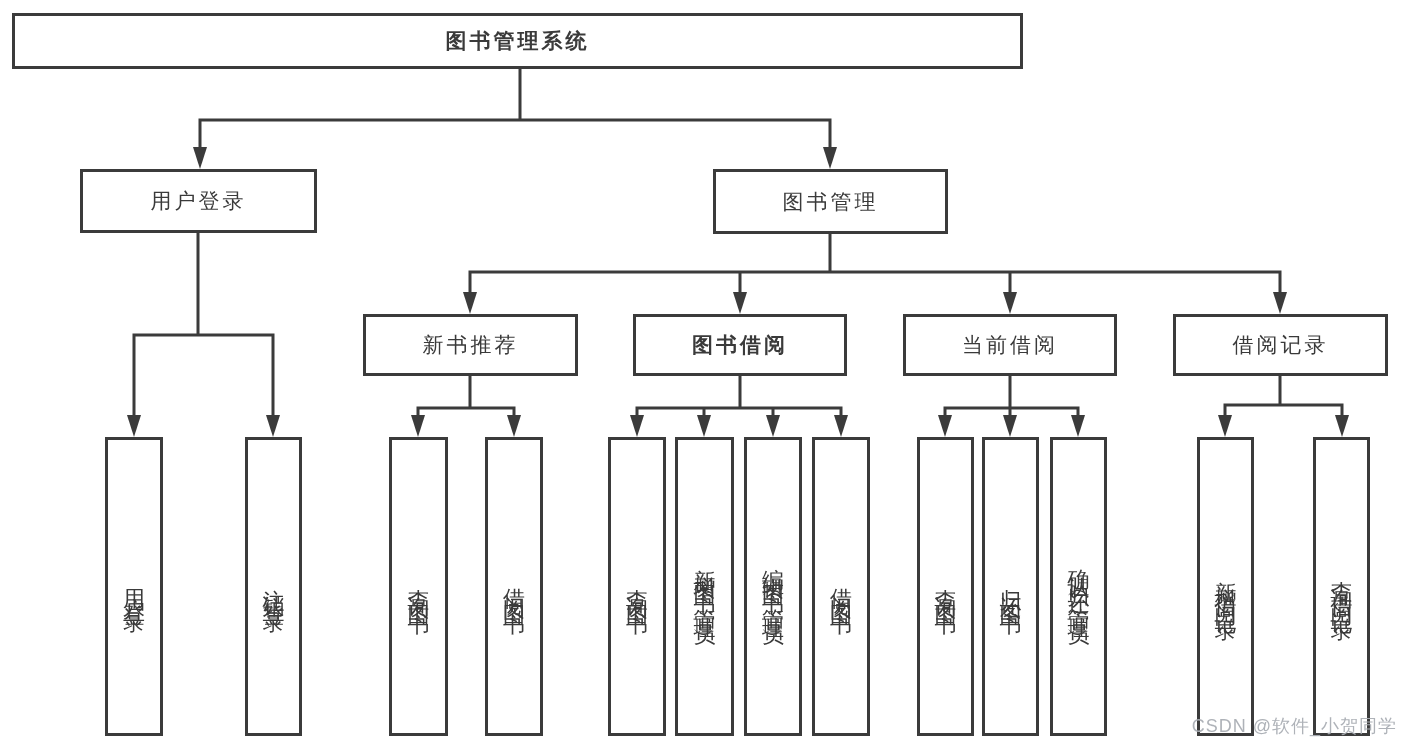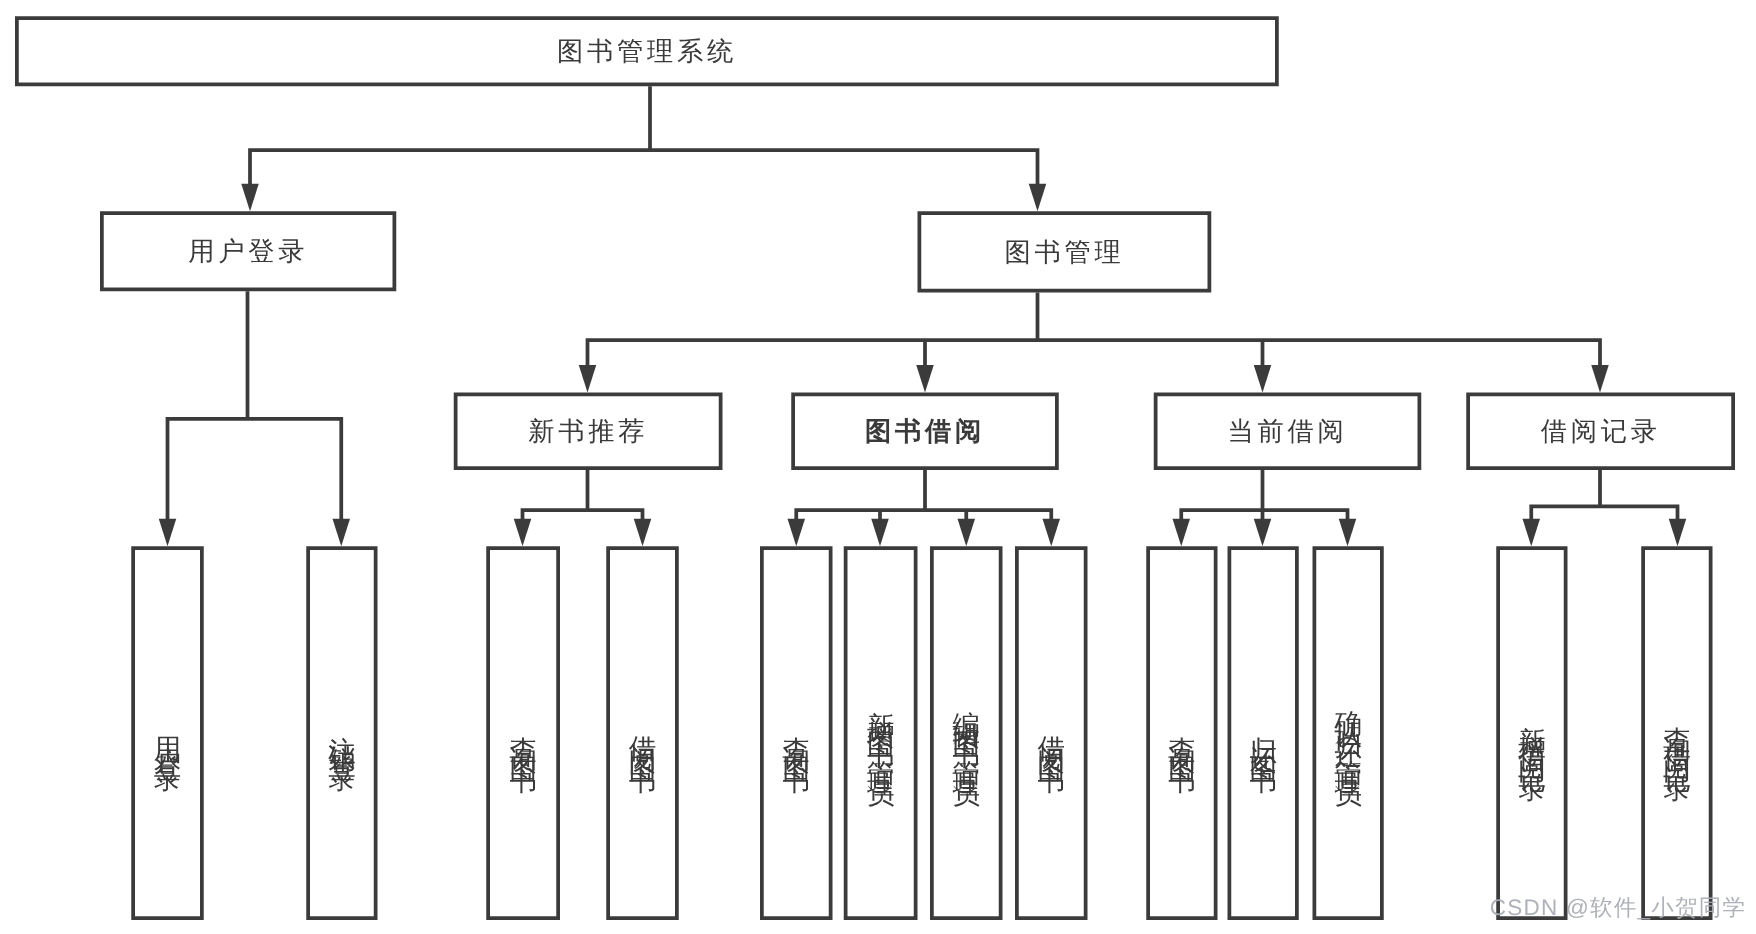--- a/index.html
+++ b/index.html
@@ -88,38 +88,38 @@
       <polygon points="766,415 780,415 773,437"></polygon>
       <polygon points="834,415 848,415 841,437"></polygon>
       <polygon points="938,415 952,415 945,437"></polygon>
       <polygon points="1003,415 1017,415 1010,437"></polygon>
       <polygon points="1071,415 1085,415 1078,437"></polygon>
       <polygon points="1218,415 1232,415 1225,437"></polygon>
       <polygon points="1335,415 1349,415 1342,437"></polygon>
     </g>
   </svg>
 
-  <div class="node" style="left:12px; top:13px; width:1011px; height:56px;">
+  <div class="node" style="left:12px; top:13px; width:1011px; height:56px;font-weight:bold;">
     <span>图书管理系统</span>
   </div>
 
   <div class="node" style="left:80px; top:169px; width:237px; height:64px;">
     <span>用户登录</span>
   </div>
-  <div class="node" style="left:734px; top:169px; width:235px; height:65px;">
+  <div class="node" style="left:713px; top:169px; width:235px; height:65px;">
     <span>图书管理</span>
   </div>
 
   <div class="node" style="left:363px; top:314px; width:215px; height:62px;align-items:center;">
     <span>新书推荐</span>
   </div>
   <div class="node" style="left:633px; top:314px; width:214px; height:62px;font-weight:bold;">
     <span>图书借阅</span>
   </div>
-  <div class="node" style="left:903px; top:314px; width:214px; height:62px;margin-left:20px;">
+  <div class="node" style="left:903px; top:314px; width:214px; height:62px;">
     <span>当前借阅</span>
   </div>
   <div class="node" style="left:1173px; top:314px; width:215px; height:62px;">
     <span>借阅记录</span>
   </div>
 
   <div class="leaf" style="left:105px; top:437px; width:58px; height:299px;">
     <span>用户登录</span>
   </div>
   <div class="leaf" style="left:245px; top:437px; width:57px; height:299px;">

